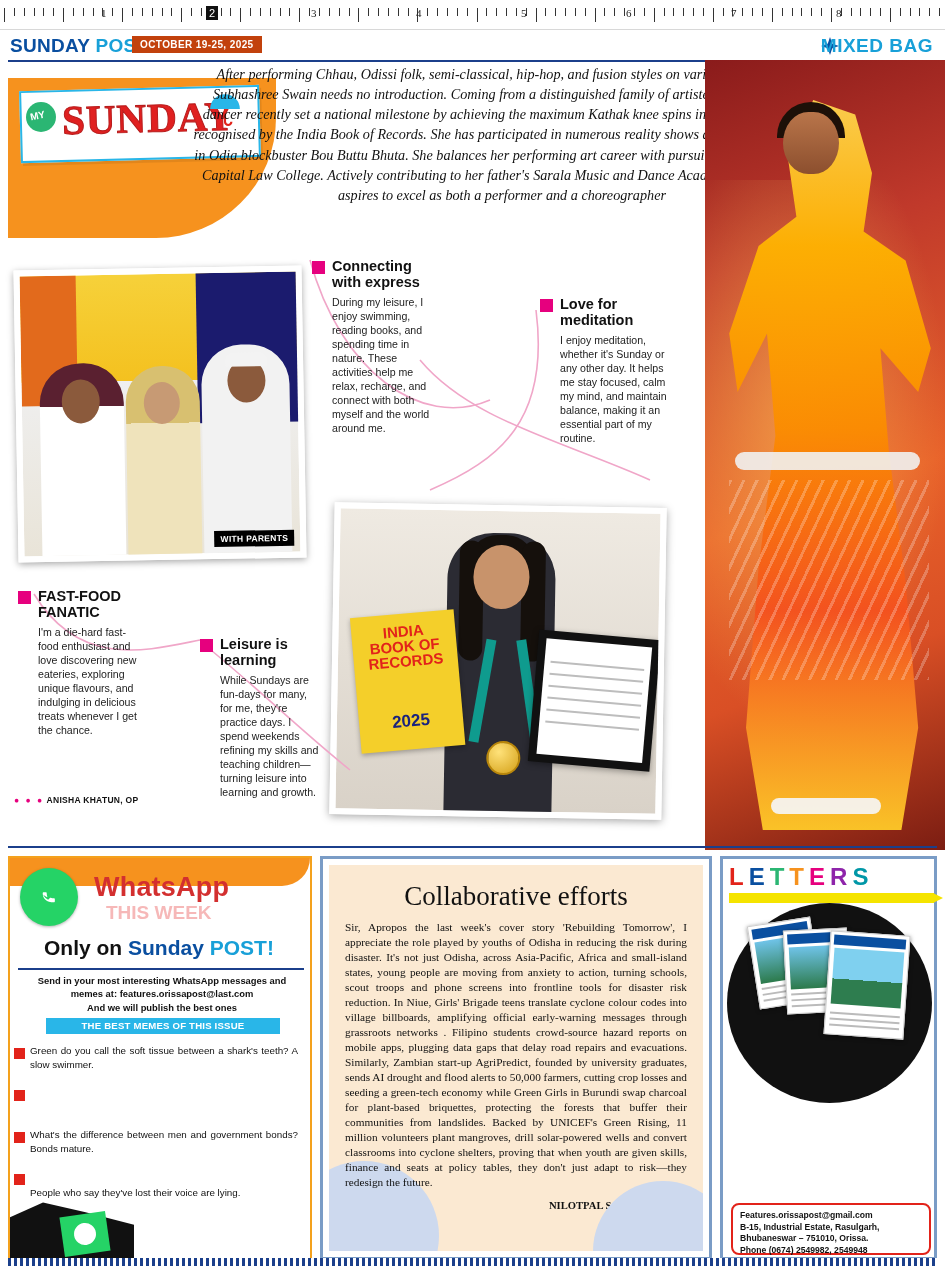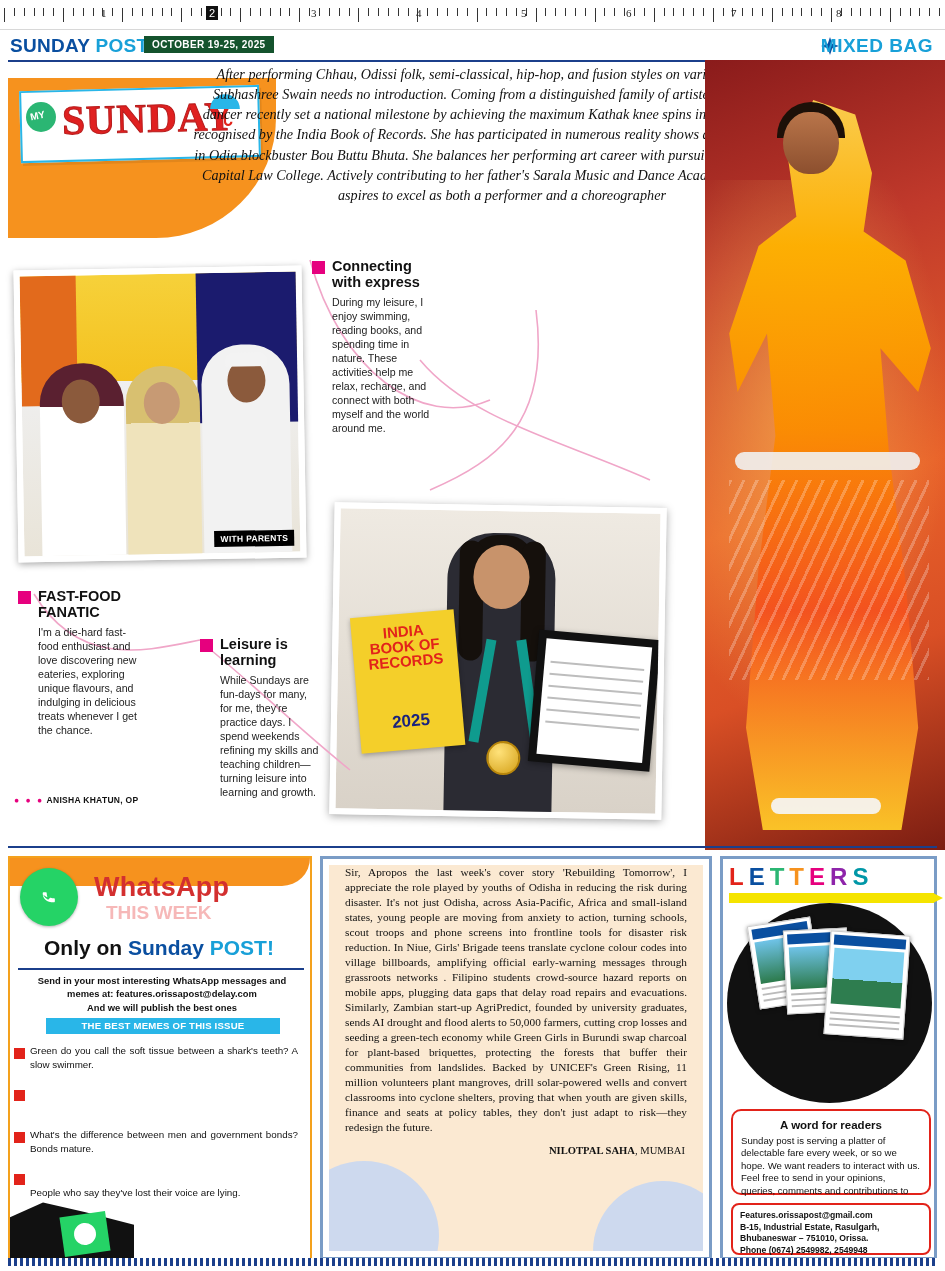--- a/index.html
+++ b/index.html
@@ -19,21 +19,21 @@
   .ruler .tickrow { position:absolute; top:6px; left:0; width:945px; height:18px; }
   .ruler .tick { position:absolute; top:2px; width:1px; height:12px; background:#333; }
   .ruler .num { position:absolute; top:1px; font-size:11px; color:#222; font-family:"Liberation Serif", serif; }
   .ruler .numbox { position:absolute; top:0px; font-size:11px; color:#fff; background:#111; padding:1px 3px; }
   .ruler:after{ content:""; position:absolute; left:0; top:29px; width:945px; height:1px; background:#d8d8d8; }
 
   
   .masthead { position:absolute; top:34px; left:0; width:945px; height:26px; }
   .sunday-post { position:absolute; left:10px; top:1px; font-size:19px; font-weight:bold; color:#0a4fa0; letter-spacing:.3px; }
   .sunday-post .post { color:#18a0d8; }
-  .datebox { position:absolute; left:144px; top:2px; background:#14532d; color:#fff; font-size:10px; font-weight:bold; padding:3px 8px; letter-spacing:.4px; }
+  .datebox { position:absolute; left:132px; top:2px; background:#c2410c; color:#fff; font-size:10px; font-weight:bold; padding:3px 8px; letter-spacing:.4px; }
   .mixedbag { position:absolute; right:12px; top:1px; font-size:19px; font-weight:bold; color:#18a0d8; letter-spacing:.5px; }
   .compass { position:absolute; right:106px; top:3px; width:18px; height:18px; }
   .mh-rule { position:absolute; left:8px; top:26px; width:929px; height:2px; background:#1b3f8b; }
 
   
   .sunday-banner { position:absolute; left:8px; top:66px; width:270px; height:170px; }
   .orange-blob { position:absolute; left:0; top:12px; width:268px; height:160px; background:#f6921e;
      border-radius: 0 0 120px 0; }
   .orange-blob:after{ content:""; position:absolute; left:0; top:0; width:268px; height:150px;
      background: radial-gradient(circle at 95% 100%, rgba(255,255,255,0) 60%, rgba(255,255,255,0) 60%); }
@@ -397,20 +397,25 @@
   <svg class="curve" style="left:20px; top:560px; width:360px; height:260px;" viewBox="0 0 360 260">
     <path d="M14 34 C 60 110, 130 90, 180 80" stroke="#f0a6c8" stroke-width="1.6" fill="none"></path>
     <path d="M186 86 C 240 130, 280 170, 330 210" stroke="#f0a6c8" stroke-width="1.6" fill="none"></path>
   </svg>
 
   <div class="qb nature">
     <div class="sq"></div>
     <h3>Connecting with express</h3>
     <p>During my leisure, I enjoy swimming, reading books, and spending time in nature. These activities help me relax, recharge, and connect with both myself and the world around me.</p>
   </div>
+  <div class="qb medit">
+    <div class="sq"></div>
+    <h3>Love for meditation</h3>
+    <p>I enjoy meditation, whether it's Sunday or any other day. It helps me stay focused, calm my mind, and maintain balance, making it an essential part of my routine.</p>
+  </div>
   <div class="qb fastfood">
     <div class="sq"></div>
     <h3>FAST-FOOD FANATIC</h3>
     <p>I'm a die-hard fast-food enthusiast and love discovering new eateries, exploring unique flavours, and indulging in delicious treats whenever I get the chance.</p>
   </div>
   <div class="qb leisure">
     <div class="sq"></div>
     <h3>Leisure is learning</h3>
     <p>While Sundays are fun-days for many, for me, they're practice days. I spend weekends refining my skills and teaching children—turning leisure into learning and growth.</p>
   </div>
@@ -432,39 +437,40 @@
     <div class="watitle">WhatsApp</div>
     <div class="wathis">THIS WEEK</div>
     <div class="onlyon">
       <span>Only on</span>
       <span class="sp">Sunday</span>
       <span class="post2">POST!</span>
     </div>
     <div class="rule2"></div>
     <div class="send">
       <div>Send in your most interesting WhatsApp messages and</div>
-      <div>memes at: features.orissapost@delay.com</div>
+      <div>memes at: features.orissapost@last.com</div>
       <div>And we will publish the best ones</div>
     </div>
     <div class="best">THE BEST MEMES OF THIS ISSUE</div>
     <div class="jsq" style="top:190px"></div>
     <div class="joke" style="top:186px">Green do you call the soft tissue between a shark's teeth? A slow swimmer.</div>
     <div class="jsq" style="top:232px"></div>
     <div class="jsq" style="top:274px"></div>
     <div class="joke" style="top:270px">What's the difference between men and government bonds? Bonds mature.</div>
     <div class="jsq" style="top:316px"></div>
     <div class="joke" style="top:328px">People who say they've lost their voice are lying.</div>
     <div class="handbg"></div>
     <div class="phonegreen">
         <div class="pc"></div>
       </div>
   </div>
 
   <div class="collab">
     <div class="inner">
+      <h2>Collaborative efforts</h2>
       <div class="body"><b>Sir</b><span>,  Apropos the last week's cover story 'Rebuilding Tomorrow', I appreciate the role played by youths of Odisha in reducing the risk during disaster. It's not just Odisha, across Asia-Pacific, Africa and small-island states, young people are moving from anxiety to action, turning schools, scout troops and phone screens into frontline tools for disaster risk reduction. In Niue, Girls' Brigade teens translate cyclone colour codes into village billboards, amplifying official early-warning messages through grassroots networks . Filipino students crowd-source hazard reports on mobile apps, plugging data gaps that delay road repairs and evacuations. Similarly, Zambian start-up AgriPredict, founded by university graduates, sends AI drought and flood alerts to 50,000 farmers, cutting crop losses and seeding a green-tech economy while Green Girls in Burundi swap charcoal for plant-based briquettes, protecting the forests that buffer their communities from landslides. Backed by UNICEF's Green Rising, 11 million volunteers plant mangroves, drill solar-powered wells and convert classrooms into cyclone shelters, proving that when youth are given skills, finance and seats at policy tables, they don't just adapt to risk—they redesign the future.</span></div>
       <div class="sign">
         <b>NILOTPAL SAHA</b>,
         <span>MUMBAI</span>
       </div>
     </div>
   </div>
 
   <div class="letters">
     <div class="ltitle">
@@ -486,24 +492,20 @@
         <div class="l" style="top:68px"></div>
         <div class="l" style="top:74px"></div>
     </div>
     <div class="pap" style="left:104px; top:74px; width:80px; height:104px; transform:rotate(4deg);">
       <div class="hd"></div>
       <div class="im" style="height:56px;background:linear-gradient(180deg,#7fd0ef 55%,#2e7d4f 55%)"></div>
       <div class="l" style="top:80px"></div>
         <div class="l" style="top:86px"></div>
         <div class="l" style="top:92px"></div>
     </div>
-    <div class="wordbox">
-      <h4>A word for readers</h4>
-      <p>Sunday post is serving a platter of delectable fare every week, or so we hope. We want readers to interact with us. Feel free to send in your opinions, queries, comments and contributions to</p>
-    </div>
     <div class="addrbox">
       <p style="white-space:pre-line">Features.orissapost@gmail.com
 B-15, Industrial Estate, Rasulgarh, Bhubaneswar – 751010, Orissa.
 Phone (0674) 2549982, 2549948</p>
     </div>
   </div>
 
   <div class="bottomedge"></div>
 </div>
 

